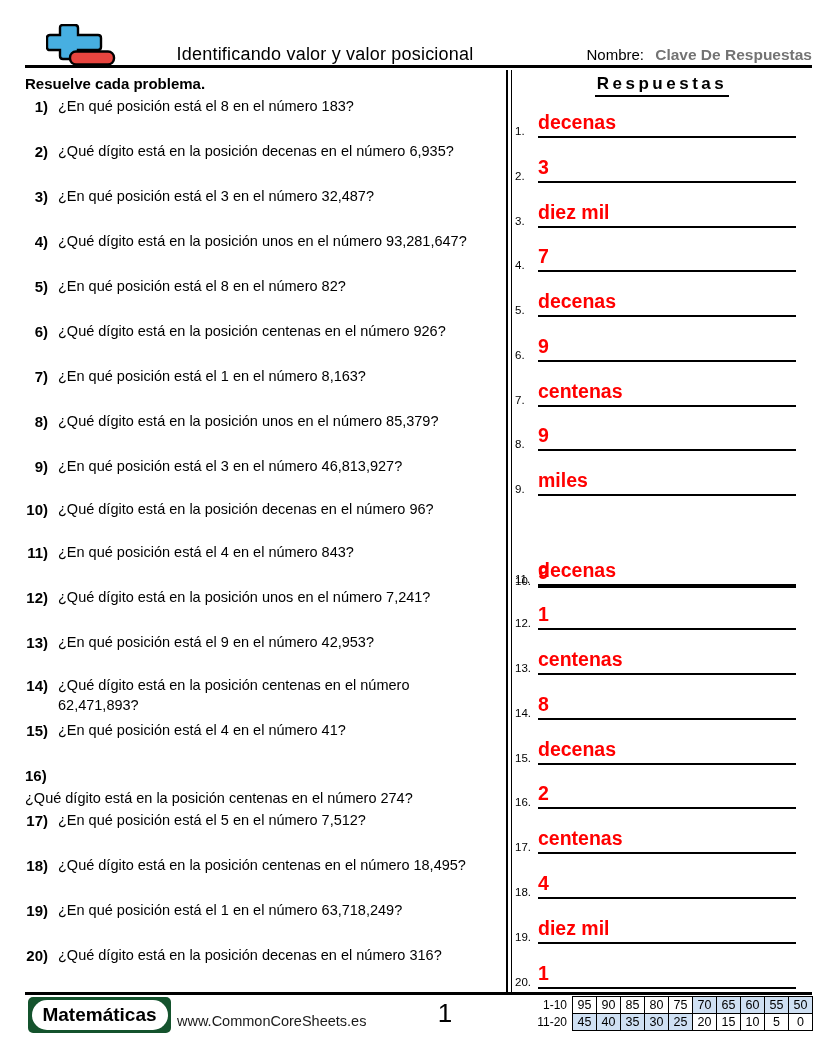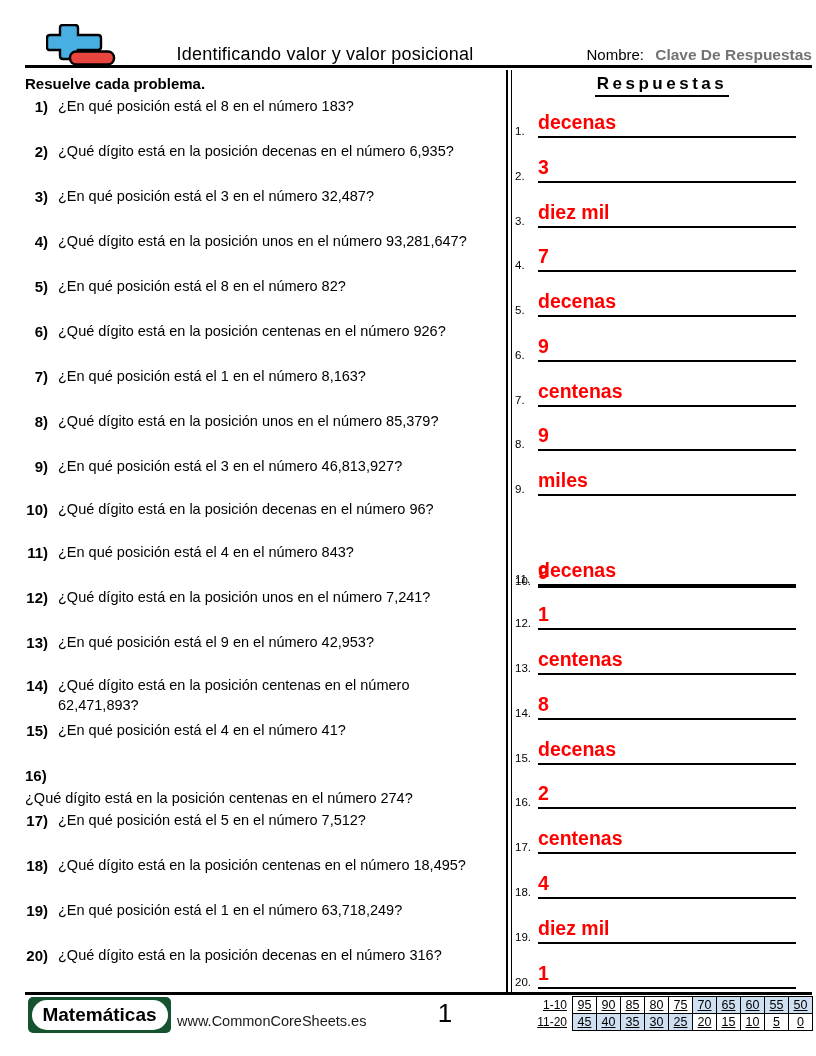--- a/index.html
+++ b/index.html
@@ -33,21 +33,21 @@
     color:#ff0000;font-weight:bold;font-size:19.5px;}
   
   .footer-rule{position:absolute;left:25px;top:992px;width:787px;height:2.5px;background:#000;}
   .subject-badge{position:absolute;left:28px;top:997px;width:143px;height:36px;background:#14532d;
     border-radius:5px;display:flex;align-items:center;justify-content:center;}
   .subject-pill{width:136px;height:30px;background:#fff;border-radius:16px;
     display:flex;align-items:center;justify-content:center;font-size:19px;font-weight:bold;}
   .site-url{position:absolute;left:177px;top:1013px;font-size:14.5px;color:#1a1a1a;}
   .page-number{position:absolute;left:428px;top:998px;width:34px;text-align:center;
     font-size:26px;font-weight:500;}
-  .score-table{position:absolute;right:3px;top:996px;border-collapse:collapse;text-decoration:underline;}
+  .score-table{position:absolute;right:3px;top:996px;border-collapse:collapse;}
   .score-table td{padding:0;}
   .score-label{font-size:12px;text-align:right;padding-right:5px !important;white-space:nowrap;}
   .score-cell{width:23px;height:16px;border:1.3px solid #000;text-align:center;font-size:12.5px;}
   .score-cell.shaded{background:#cfe0f3;}
 </style>
 </head>
 <body>
 
 <div class="logo">
   <svg width="70" height="42" viewBox="0 0 70 42">

